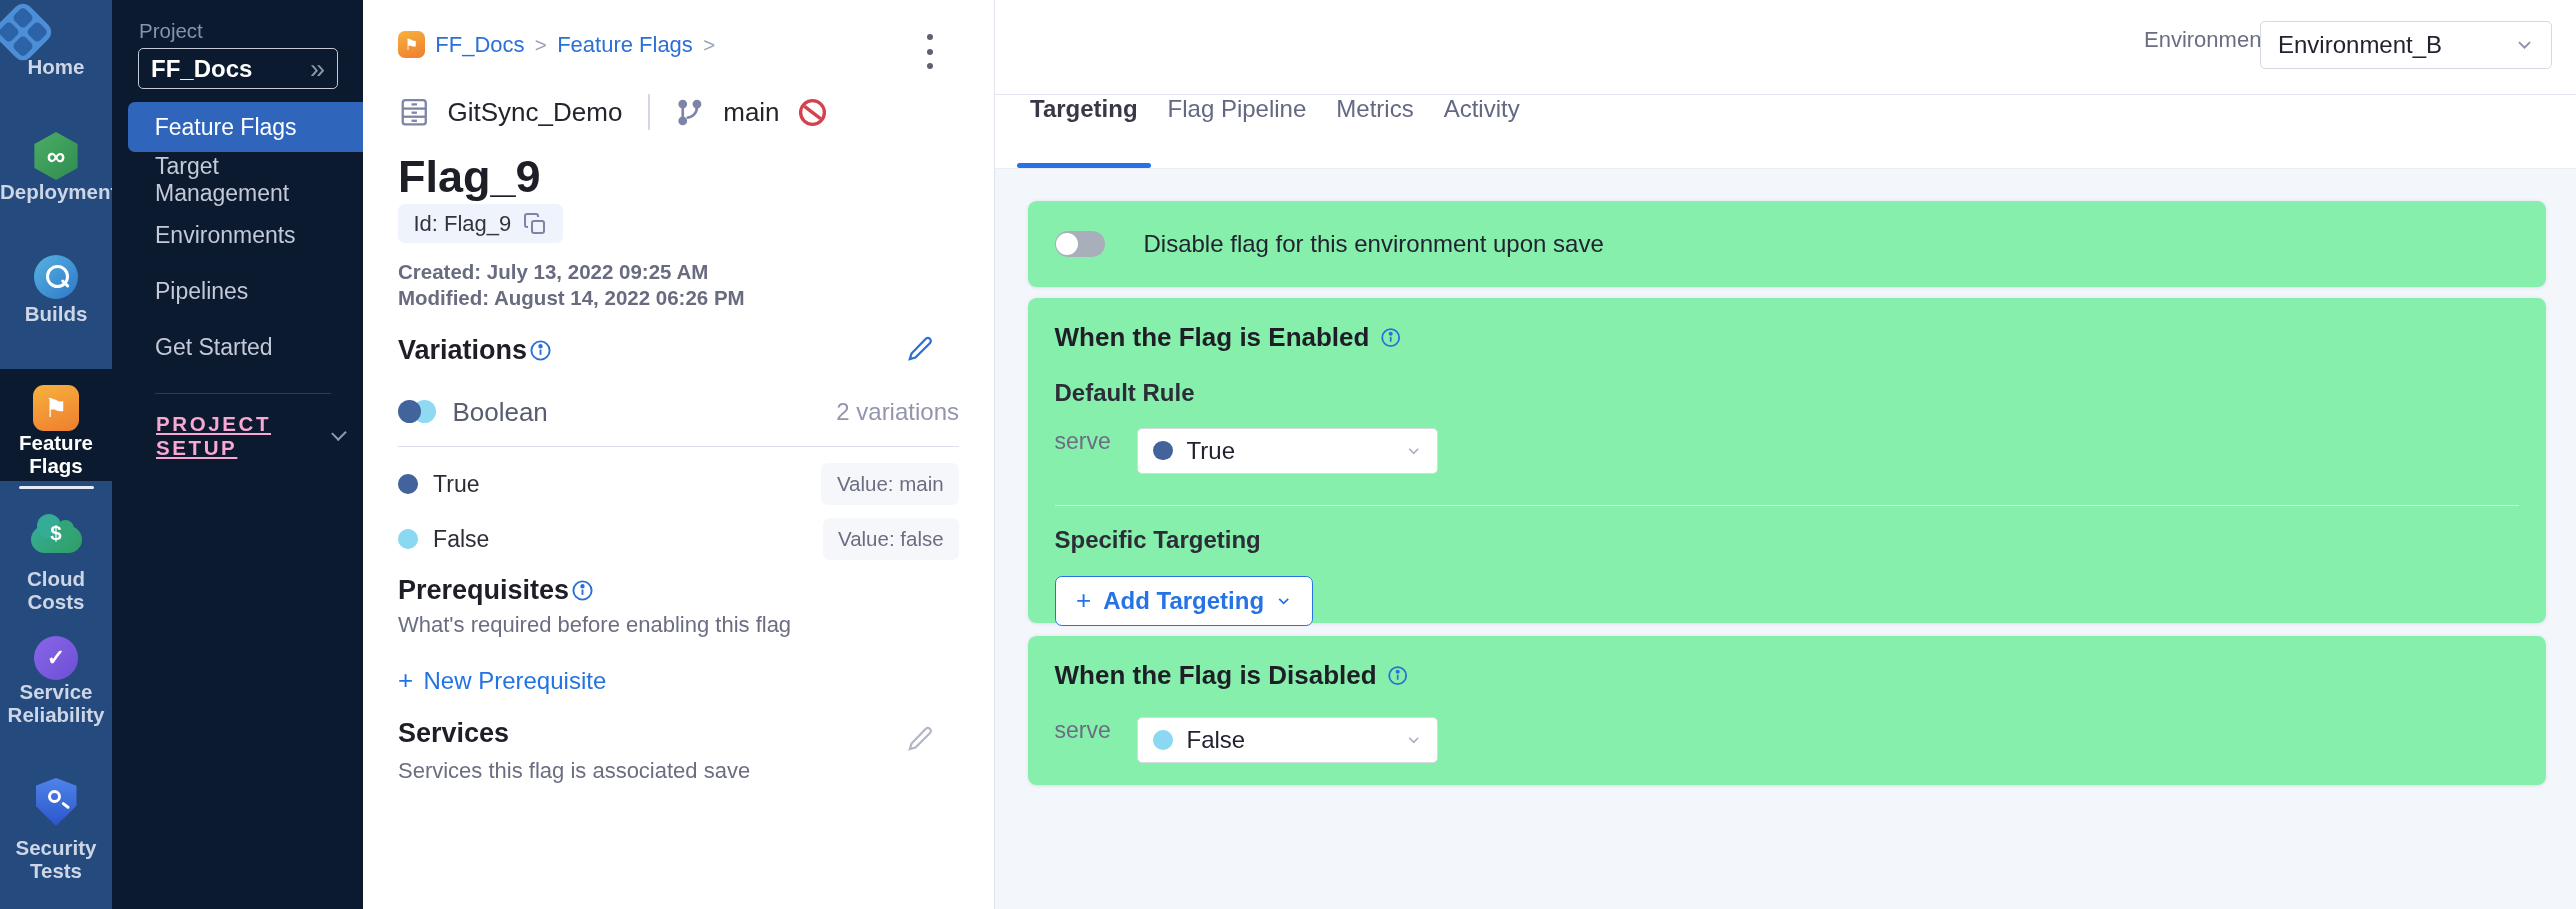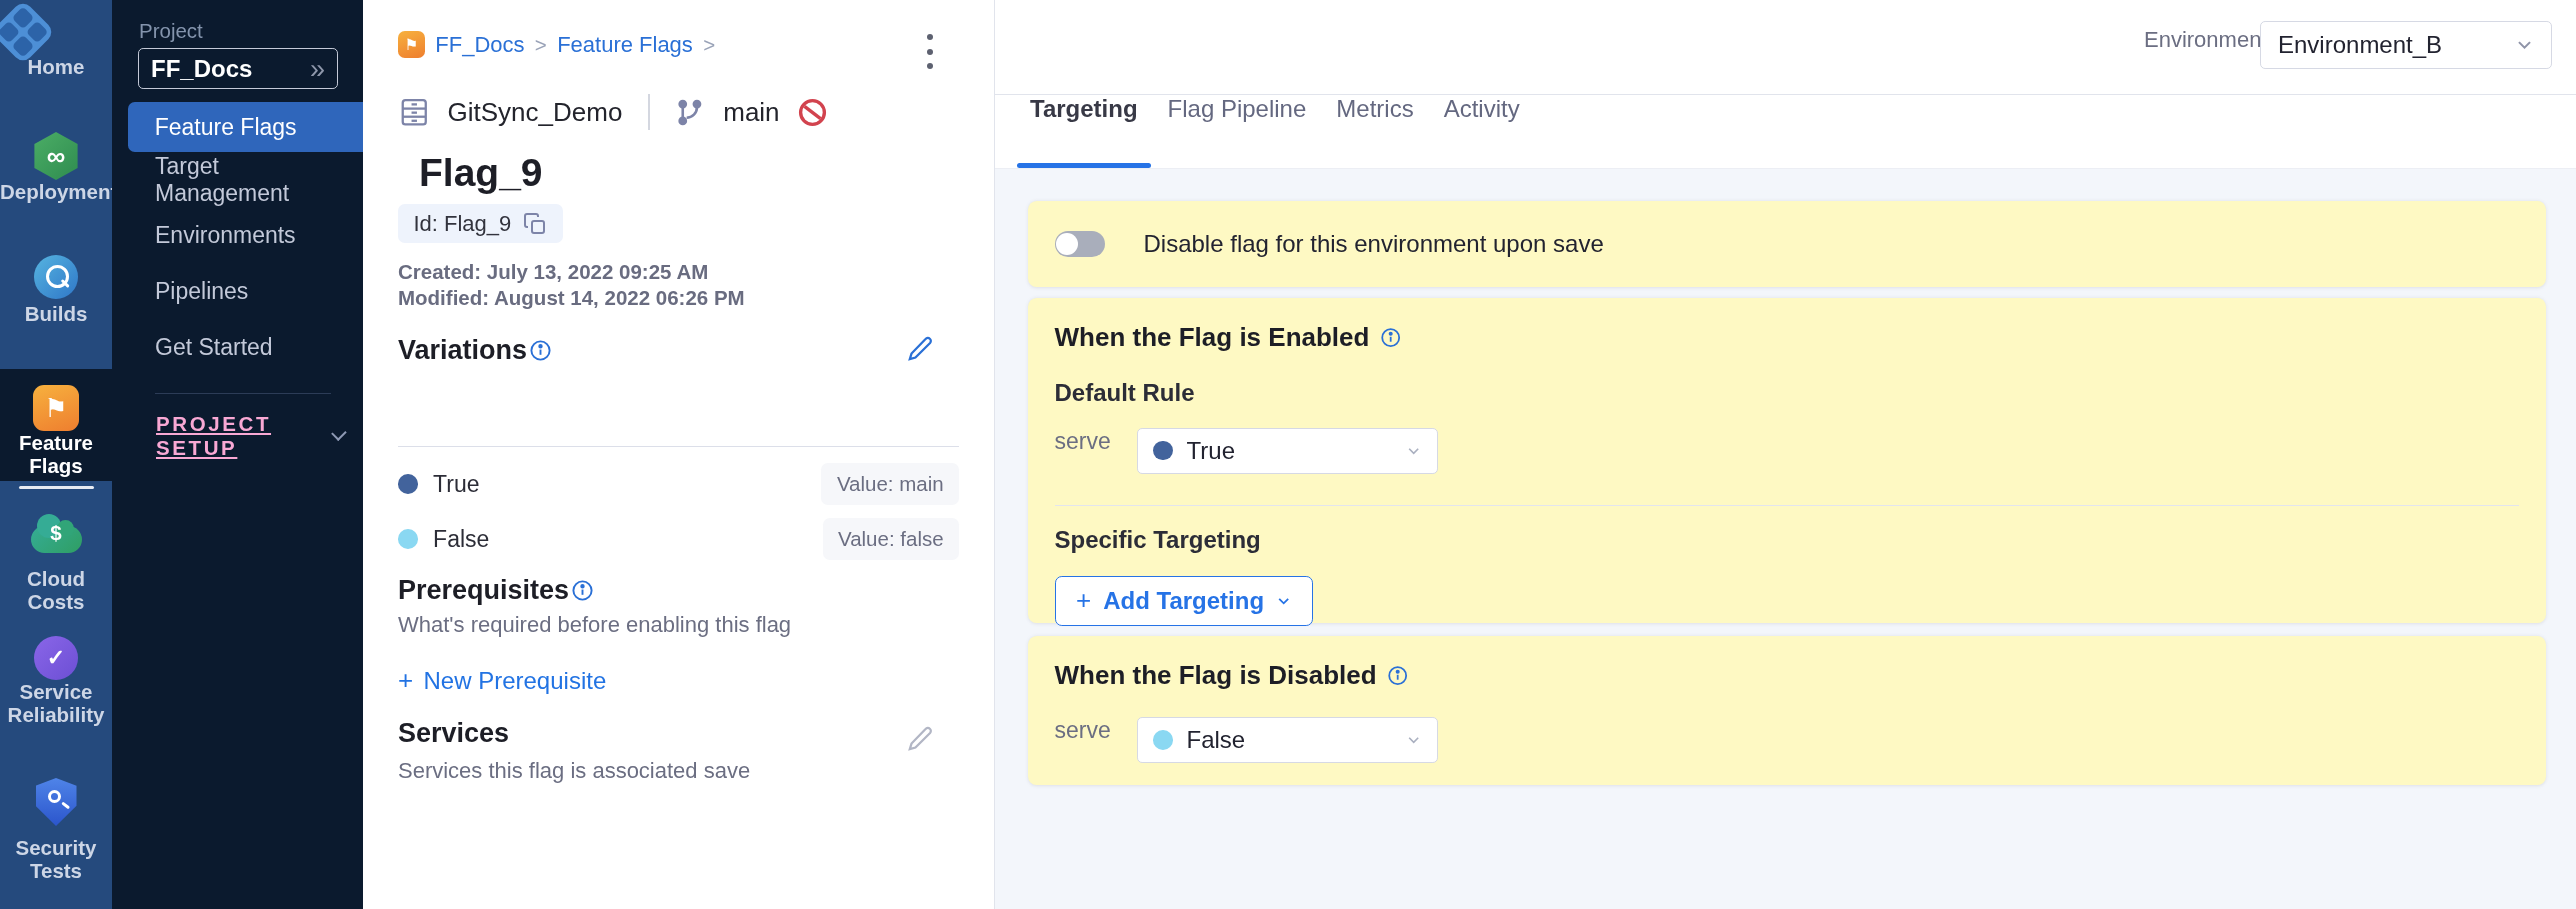--- a/index.html
+++ b/index.html
@@ -62,21 +62,21 @@
   .bc-flag { width:27px; height:27px; border-radius:6.8px; background:linear-gradient(160deg,#f7b13e,#ee7e2f);
     color:#fff; font-size:15.4px; line-height:27px; text-align:center; }
   .bc-link { color:#2a70d6; font-size:22px; cursor:pointer; }
   .bc-sep { color:#9aa3b8; font-size:20.5px; }
   .kebab { position:absolute; left:552px; top:32.5px; width:29px; height:38px; display:flex; flex-direction:column;
     align-items:center; justify-content:space-between; cursor:pointer; padding:1.7px 0; }
   .kebab i { width:6px; height:6px; border-radius:50%; background:#5d6170; }
   .git-row { position:absolute; left:35px; top:94px; display:flex; align-items:center; gap:17px; }
   .git-name { color:#23242c; font-size:26px; }
   .vdiv { width:1.7px; height:36px; background:#d4d7e0; margin:0 8.6px; }
-  .flag-title { position:absolute; left:35px; top:151px; font-size:39px; font-weight:700; color:#1d1e26;margin-left:21px; }
+  .flag-title { position:absolute; left:35px; top:151px; font-size:45px; font-weight:700; color:#1d1e26; }
   .id-chip { position:absolute; left:35px; top:204px; height:39px; background:#eef3fc; border-radius:6.8px;
     display:inline-flex; align-items:center; gap:12px; padding:0 15.4px; }
   .id-chip span { color:#32333d; font-size:22px; }
   .meta { position:absolute; left:35px; color:#696c80; font-size:20.5px; font-weight:700; }
   .sec-head-row { position:absolute; left:35px; display:flex; align-items:center; gap:2px; }
   .sec-head { font-size:27px; font-weight:700; color:#1d1e26; }
   .edit-btn { position:absolute; left:544px; width:34px; height:34px; cursor:pointer; }
   .row656 { position:absolute; left:35px; width:561px; display:flex; align-items:center; justify-content:space-between; }
   .bool-left { display:flex; align-items:center; gap:15.4px; color:#575c70; font-size:26px; }
   .bool-icon { position:relative; width:39px; height:24px; }
@@ -101,21 +101,21 @@
     border-radius:5.1px; display:flex; align-items:center; padding:0 17px; cursor:pointer; background:#fff; }
   .env-select span { flex:1; color:#222330; font-size:24px; }
   .panel-topdiv { position:absolute; left:0; top:94px; width:1582px; height:0.9px; background:#e1e4ec; }
   .tabs { position:absolute; left:35px; top:95px; height:73px; display:flex; gap:30px; align-items:center; }
   .tab { position:relative; height:73px; display:flex; align-items:flex-start; color:#646880; font-size:24px; cursor:pointer; }
   .tab.active { color:#383946; font-weight:700; }
   .tab.active::after { content:""; position:absolute; left:-13px; right:-13px; bottom:0; height:5.1px;
     background:#2673e6; border-radius:2.6px; }
   .panel-body { position:absolute; left:0; top:168px; width:1582px; height:742px; background:#f3f6fb;
     border-top:0.9px solid #eceef4; }
-  .card { position:absolute; left:32.5px; width:1518px; background:#fef9c3; border-radius:8.6px;
+  .card { position:absolute; left:32.5px; width:1518px; background:#86efac; border-radius:8.6px;
     box-shadow:0 0.9px 3.4px rgba(96,97,112,0.14); }
   .toggle { width:50px; height:26px; border-radius:13px; background:#a9aebb; position:relative; cursor:pointer; }
   .toggle i { position:absolute; left:1.7px; top:1.7px; width:22px; height:22px; border-radius:50%; background:#fff; }
   .card1-inner { display:flex; align-items:center; height:86px; padding-left:27px; gap:39px; }
   .card1-inner span { color:#222330; font-size:24px; }
   .card-head { display:flex; align-items:center; gap:10.3px; }
   .card-head b { font-size:26px; font-weight:700; color:#1d1e26; }
   .sub-head { font-size:24px; font-weight:700; color:#2c2d37; }
   .serve-row { display:flex; gap:26px; }
   .serve-lbl { color:#6b6e82; font-size:23px; }
@@ -256,20 +256,30 @@
         <line x1="12" y1="11" x2="12" y2="16.5"></line>
         <circle cx="12" cy="7.6" r="1.3" fill="#2a70d6"></circle>
     </svg>
   </div>
   <div class="edit-btn" style="top:335px;">
     <svg width="27" height="27" viewBox="0 0 24 24" fill="none" stroke="#2a70d6" stroke-width="2">
       <path d="M16.5 3.5a2.6 2.6 0 0 1 4 3.6L7.5 20 2.5 21.5 4 16.5 16.5 3.5z"></path>
     </svg>
   </div>
 
+  <div class="row656" style="top:393px; height:38px;">
+    <span class="bool-left">
+      <span class="bool-icon">
+          <i></i>
+          <i></i>
+        </span>
+      <span>Boolean</span>
+    </span>
+    <span class="muted">2 variations</span>
+  </div>
   <div class="hdiv" style="top:446px;"></div>
 
   <div class="row656" style="top:462px; height:44px;">
     <span class="var-left">
       <span class="dot22" style="background:#42639c;"></span>
       <span>True</span>
     </span>
     <span class="val-chip">Value: main</span>
   </div>
   <div class="row656" style="top:517px; height:44px;">

